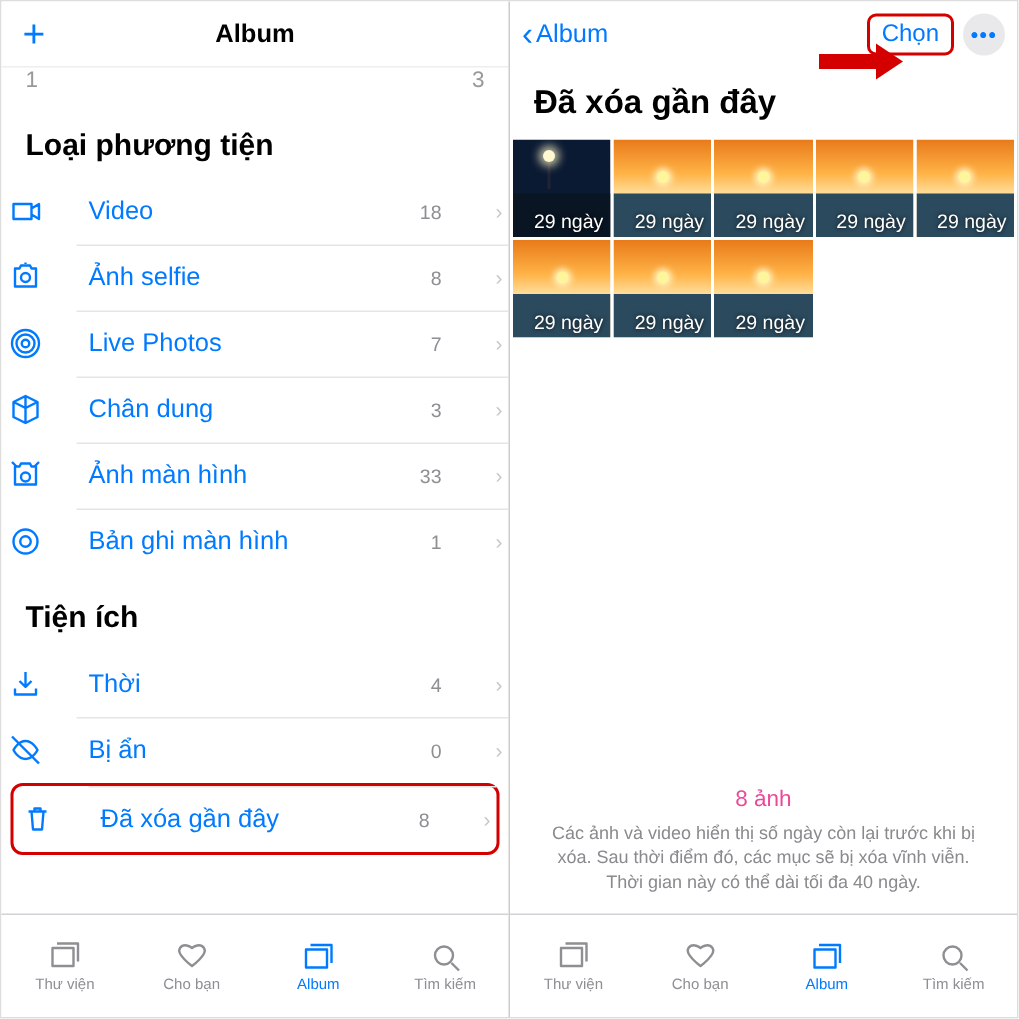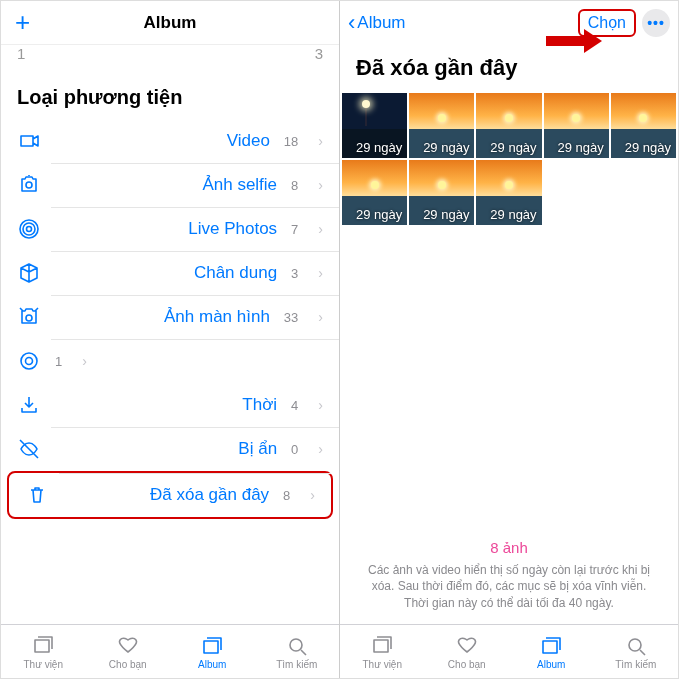--- a/index.html
+++ b/index.html
@@ -12,40 +12,40 @@
 .nav-left { position:absolute; left:8px; display:flex; align-items:center; color:#007aff; font-size:17px; }
 .nav-right { position:absolute; right:8px; display:flex; align-items:center; gap:6px; }
 .plus { color:#007aff; font-size:26px; font-weight:300; position:absolute; left:14px; }
 .back-chev { font-size:22px; margin-right:2px; line-height:1; }
 .select-btn { color:#007aff; font-size:16px; padding:3px 8px; border:2px solid #d40000; border-radius:6px; }
 .more-btn { width:28px; height:28px; border-radius:50%; background:#e9e9eb; color:#007aff; display:flex; align-items:center; justify-content:center; font-weight:bold; letter-spacing:1px; font-size:14px; }
 .row-nums { display:flex; justify-content:space-between; padding:0 16px 6px; color:#999; font-size:15px; }
 .section-h { font-size:20px; font-weight:700; padding:18px 16px 10px; }
 .title-big { font-size:22px; font-weight:700; padding:10px 16px 12px; }
 .list { }
-.item { display:flex; align-items:center; padding:10px 16px; gap:14px; position:relative;text-align:right; }
+.item { display:flex; align-items:center; padding:10px 4px; gap:30px; position:relative; }
 .item + .item::before { content:""; position:absolute; top:0; left:50px; right:0; height:1px; background:#e5e5e5; }
 .item-icon { width:24px; height:24px; color:#007aff; flex-shrink:0; display:flex; align-items:center; justify-content:center; }
 .item-label { flex:1; color:#007aff; font-size:17px; }
 .item-count { color:#8e8e93; font-size:13px; margin-right:6px; }
 .item-chev { color:#c7c7cc; font-size:14px; }
 .hl-red { border:2px solid #d40000; border-radius:8px; margin:0 6px; }
 .grid { display:grid; grid-template-columns:repeat(5,1fr); gap:2px; padding:0 2px; }
 .thumb { aspect-ratio:1; position:relative; overflow:hidden; }
 .thumb .sky { position:absolute; inset:0; background:linear-gradient(#e87a1a 0%,#ffb347 35%,#ffdd99 55%); }
 .thumb .sea { position:absolute; bottom:0; left:0; right:0; height:45%; background:#2b4a5e; }
 .thumb .sun { position:absolute; top:38%; left:50%; width:8px; height:8px; border-radius:50%; background:#fff59a; transform:translate(-50%,-50%); box-shadow:0 0 4px 2px #fff2c0; }
 .thumb.night .sky { background:#0b1a33; }
 .thumb.night .sea { background:#091522; }
 .thumb.night .lamp { position:absolute; top:10%; left:35%; width:2px; height:40%; background:#223; }
 .thumb.night .lamp::after { content:""; position:absolute; top:0; left:-3px; width:8px; height:8px; border-radius:50%; background:#fff8d0; box-shadow:0 0 6px 3px rgba(255,248,200,.7); }
 .thumb-label { position:absolute; bottom:3px; right:5px; color:#fff; font-size:13px; text-shadow:0 0 3px rgba(0,0,0,.8); }
 .footer-note { text-align:center; padding:12px 18px; color:#8a8a8e; font-size:12px; line-height:1.4; }
 .footer-note .ct { color:#ec4899; font-size:15px; font-weight:500; margin-bottom:4px; display:block; }
-.tabbar { height:54px; border-top:1px solid #d1d1d6; display:flex; }
+.tabbar { height:69px; border-top:1px solid #d1d1d6; display:flex; }
 .tab { flex:1; display:flex; flex-direction:column; align-items:center; justify-content:center; gap:1px; color:#8e8e93; font-size:10px; }
 .tab.active { color:#007aff; }
 .tab-icon { width:26px; height:24px; display:flex; align-items:center; justify-content:center; }
 .spacer { flex:1; }
 .arrow { position:absolute; top:28px; right:76px; width:56px; height:24px; pointer-events:none; }
 .arrow-body { position:absolute; left:0; top:7px; width:38px; height:10px; background:#d40000; }
 .arrow-head { position:absolute; right:0; top:0; width:0; height:0; border-top:12px solid transparent; border-bottom:12px solid transparent; border-left:18px solid #d40000; }
 svg { display:block; }
 </style>
 </head>
@@ -114,25 +114,27 @@
           <span class="item-label">Ảnh màn hình</span>
           <span class="item-count">33</span>
           <span class="item-chev">›</span>
         </div>
         <div class="item">
           <span class="item-icon">
             <svg viewBox="0 0 22 22" width="22" height="22" fill="none" stroke="currentColor" stroke-width="1.6" stroke-linejoin="round">
               <path d="M11 11 m-8 0 a8 8 0 1 0 16 0 a8 8 0 1 0 -16 0 M11 11 m-3.5 0 a3.5 3.5 0 1 0 7 0 a3.5 3.5 0 1 0 -7 0"></path>
             </svg>
           </span>
+          <span class="item-label">Bản ghi màn hình</span>
           <span class="item-count">1</span>
           <span class="item-chev">›</span>
         </div>
       </div>
 
+  <div class="section-h">Tiện ích</div>
   <div class="list" id="util-list">
         <div class="item">
           <span class="item-icon">
             <svg viewBox="0 0 22 22" width="22" height="22" fill="none" stroke="currentColor" stroke-width="1.6" stroke-linejoin="round">
               <path d="M11 3v10 M7 9l4 4 4-4 M4 14v4h14v-4"></path>
             </svg>
           </span>
           <span class="item-label">Thời</span>
           <span class="item-count">4</span>
           <span class="item-chev">›</span>

